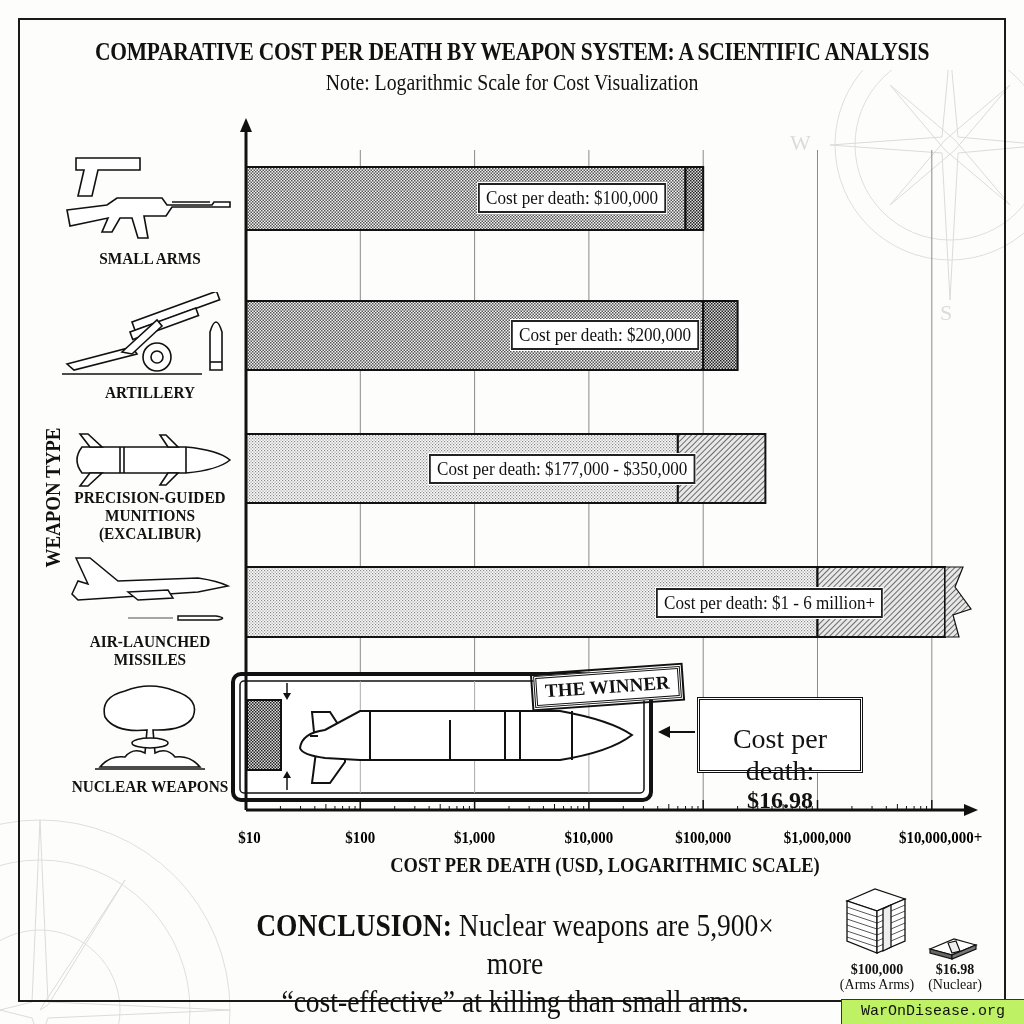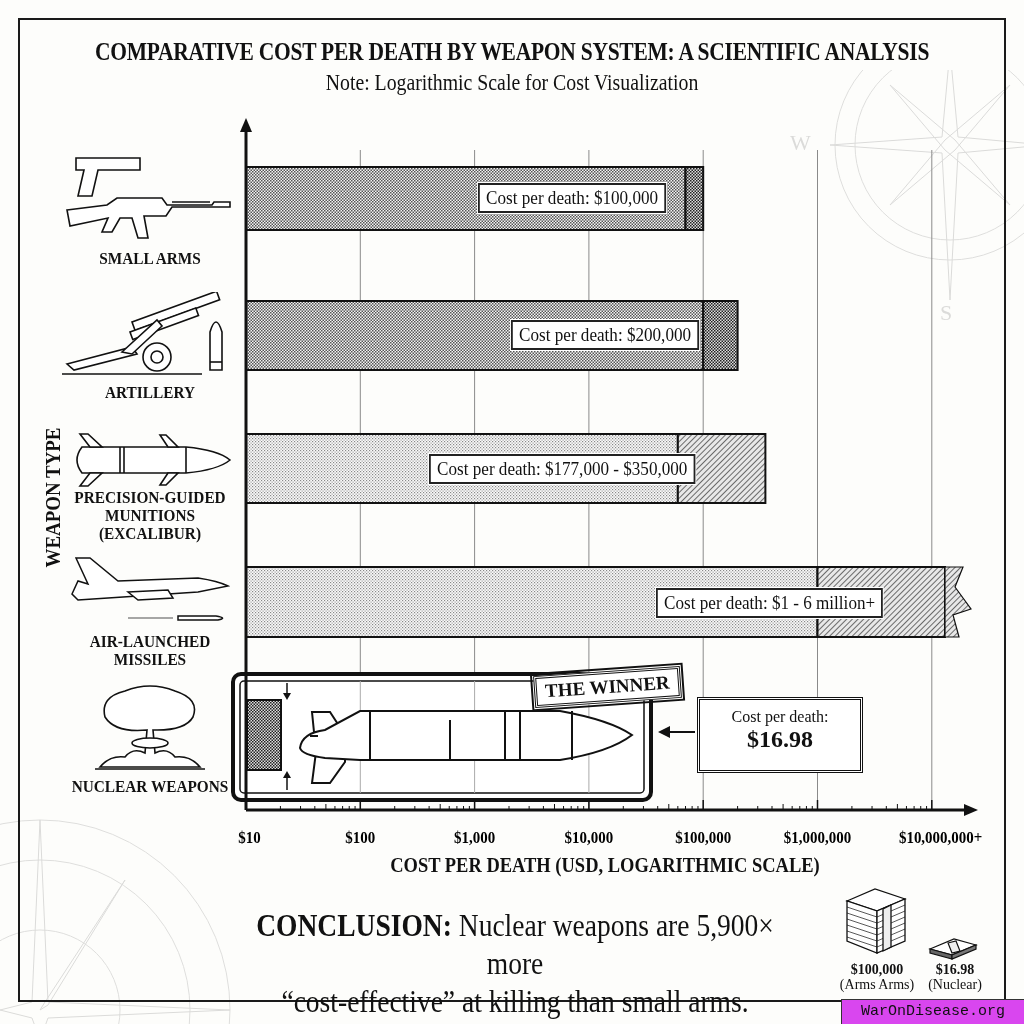--- a/index.html
+++ b/index.html
@@ -9,27 +9,27 @@
   .subtitle { position:absolute; left:0; width:1024px; top:70px; text-align:center; font-size:23px; transform:scaleX(0.86); transform-origin:center; }
   .ylabel { position:absolute; left:-22px; top:490px; width:150px; text-align:center; transform:rotate(-90deg) scaleX(0.86); font-weight:bold; font-size:22px; white-space:nowrap; }
   .cat-label { position:absolute; text-align:center; font-weight:bold; font-size:17px; line-height:18px; transform:scaleX(0.9); white-space:nowrap; }
   .icon-wrap { position:absolute; }
   svg.chart { position:absolute; left:0; top:0; }
   .tick-label { font-weight:bold; font-size:17px; }
   .xlabel { position:absolute; left:240px; width:730px; top:853px; text-align:center; font-weight:bold; font-size:21px; transform:scaleX(0.88); white-space:nowrap; }
   .bar-label { position:absolute; background:#fff; border:2px solid #222; font-size:19px; padding:2px 7px; white-space:nowrap; box-shadow:0 0 0 1px #fff; transform:scaleX(0.9); transform-origin:left center; }
   .winner-badge { position:absolute; left:534px; top:671px; background:#fff; border:3px double #111; outline:2px solid #111; outline-offset:1px; padding:2px 8px; font-weight:bold; font-size:19px; transform:rotate(-4deg); white-space:nowrap; }
   .nuke-callout { position:absolute; left:697px; top:697px; width:160px; height:70px; background:#fff; border:3px double #111; text-align:center; }
-  .nuke-callout .l1 { font-size:16px; margin-top:8px; }
+  .nuke-callout .l1 { font-size:28px; margin-top:23px; }
   .nuke-callout .l2 { font-size:24px; font-weight:bold; }
   .conclusion { position:absolute; left:190px; width:650px; top:906px; text-align:center; font-size:32px; line-height:38px; transform:scaleX(0.86); transform-origin:center; }
   .conclusion b { font-weight:bold; }
   .money-caption { position:absolute; text-align:center; font-size:14px; line-height:15px; white-space:nowrap; }
   .money-caption .amt { font-weight:bold; font-size:14px; }
-  .watermark { position:absolute; left:841px; top:999px; width:182px; height:24px; background:#d946ef; border:1px solid #333; font-family:"Liberation Mono","DejaVu Sans Mono",monospace; font-size:15px; line-height:24px; text-align:center; }
+  .watermark { position:absolute; left:841px; top:999px; width:182px; height:24px; background:#bef264; border:1px solid #333; font-family:"Liberation Mono","DejaVu Sans Mono",monospace; font-size:15px; line-height:24px; text-align:center; }
   .compass { position:absolute; opacity:0.18; }
 </style>
 </head>
 <body>
 
 <svg class="compass" width="260" height="260" style="left:790px;top:70px" viewBox="0 0 260 260">
   <circle cx="160" cy="75" r="115" fill="none" stroke="#555" stroke-width="1"></circle>
   <circle cx="160" cy="75" r="95" fill="none" stroke="#555" stroke-width="1"></circle>
   <polygon points="160,-20 168,67 255,75 168,83 160,230 152,83 40,75 152,67" fill="none" stroke="#444" stroke-width="1"></polygon>
   <polygon points="100,15 165,70 220,135 155,80" fill="none" stroke="#444" stroke-width="1"></polygon>

